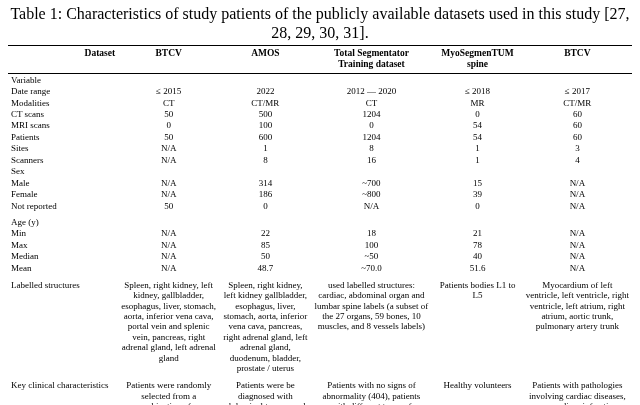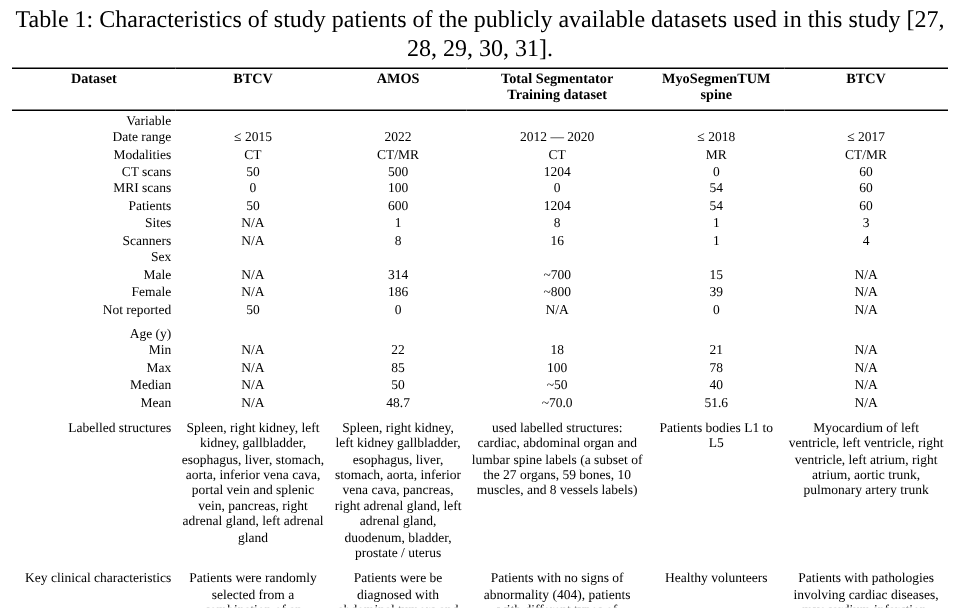--- a/index.html
+++ b/index.html
@@ -27,28 +27,28 @@
   thead th {
     font-size: 9.5px;
     font-weight: bold;
     text-align: center;
     vertical-align: top;
     padding: 2px 2px 3px 2px;
     border-bottom: 1px solid #000;
     white-space: pre-line;
     line-height: 1.15;
   }
-  thead th.first { text-align: center; }
+  thead th.first { text-align: right; }
   tbody td {
     font-size: 9px;
     line-height: 1.16;
     padding: 0.5px 3px;
     vertical-align: top;
   }
-  td.label-cell { text-align: right; white-space: nowrap; overflow: visible; }
+  td.label-cell { text-align: left; white-space: nowrap; overflow: visible; }
   td.value-cell { text-align: center; }
   tr.row-block td { padding-top: 6px; }
   tr.row-block td.value-cell { white-space: normal; }
   tr.row-spacer td { height: 5px; padding: 0; font-size: 1px; }
 </style>
 </head>
 <body>
 
 <div class="page">
   <div class="caption">Table 1: Characteristics of study patients of the publicly available datasets used in this study [27, 28, 29, 30, 31].</div>

